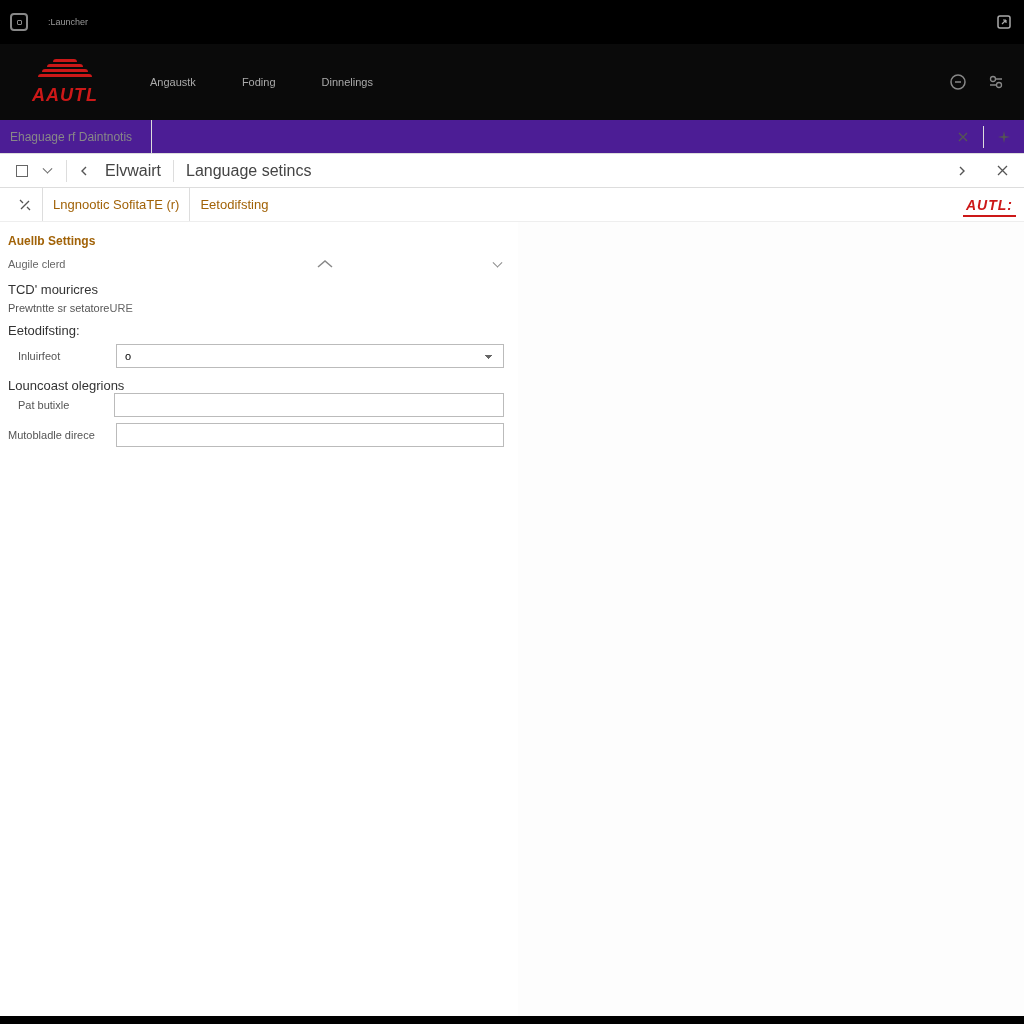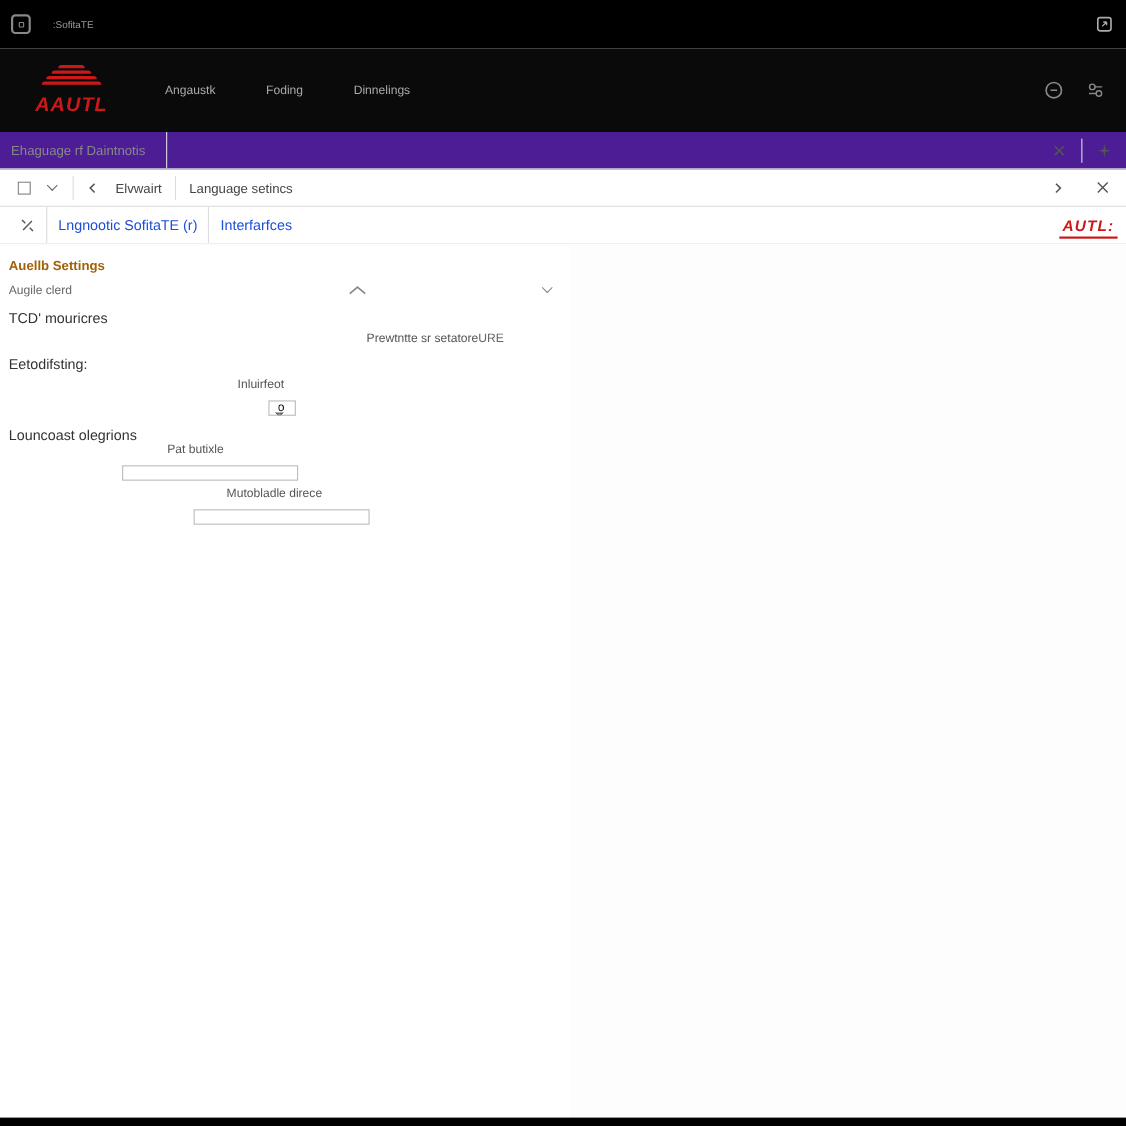--- a/index.html
+++ b/index.html
@@ -30,43 +30,43 @@
     .header-icon { width: 20px; height: 20px; color: #888; display: flex; align-items: center; justify-content: center; cursor: pointer; }
     
     .searchbar { height: 34px; display: flex; align-items: center; border-bottom: 1px solid #ddd; background: #4c1d95; }
     .searchbar-crumb { width: 152px; padding: 0 10px; color: #888; font-size: 12px; border-right: 1px solid #ddd; height: 100%; display: flex; align-items: center; }
     .searchbar-input { flex: 1; border: none; outline: none; padding: 0 12px; font-size: 12px; background: transparent; }
     .searchbar-actions { display: flex; gap: 6px; padding: 0 10px; align-items: center; }
     .searchbar-actions .sep { width: 1px; height: 22px; background: #ddd; margin: 0 4px; }
     .sa-btn { width: 20px; height: 20px; color: #555; display: flex; align-items: center; justify-content: center; cursor: pointer; }
     
     .toolbar { height: 34px; display: flex; align-items: center; border-bottom: 1px solid #ddd; padding: 0 8px; }
-    .tb-item { display: flex; align-items: center; gap: 6px; padding: 0 8px; height: 100%; cursor: pointer; color: #444; font-size: 12px; }
+    .tb-item { display: flex; align-items: center; gap: 6px; padding: 0 8px; height: 100%; cursor: pointer; color: #444; font-size: 16px; }
     .tb-sep { width: 1px; height: 22px; background: #ddd; margin: 0 4px; }
     .toolbar-right { margin-left: auto; display: flex; align-items: center; gap: 14px; }
     
     .tabs { height: 34px; display: flex; align-items: center; padding: 0 8px; border-bottom: 1px solid #eee; }
-    .tab { display: flex; align-items: center; gap: 6px; padding: 0 10px; height: 100%; cursor: pointer; font-size: 13px; color: #1d4ed8; }
+    .tab { display: flex; align-items: center; gap: 6px; padding: 0 10px; height: 100%; cursor: pointer; font-size: 13px; color: #a16207; }
     .tab.sep { border-right: 1px solid #ddd; }
     .tabs-right { margin-left: auto; }
     .brand-small { color: #cc1818; font-weight: 800; font-style: italic; font-size: 14px; letter-spacing: 1px; border-bottom: 2px solid #cc1818; padding: 2px 3px; }
     
     .content { display: flex; height: calc(1024px - 44px - 76px - 34px - 34px - 34px - 8px); }
     .panel-left { width: 518px; padding: 8px 14px 14px 8px; }
     .panel-right { flex: 1; background: #fdfdfd; }
     
     .section-title { font-size: 12px; color: #a16207; font-weight: 700; margin: 4px 0 6px 0; }
     .sub-row { display: flex; align-items: flex-end; justify-content: space-between; font-size: 11px; color: #555; padding: 4px 0; }
     .sub-label { font-size: 11px; color: #666; }
     .chev svg { width: 18px; height: 12px; stroke: #888; stroke-width: 1.5; fill: none; }
     .sect-head { font-size: 13px; color: #333; margin: 8px 0 2px 0; }
-    .kv-row { display: flex; align-items: center; justify-content: flex-end; padding: 3px 0; font-size: 11px; color: #555; }
+    .kv-row { display: flex; align-items: center; justify-content: flex-start; padding: 3px 0; font-size: 11px; color: #555; }
     .kv-val { color: #666; font-size: 11px; padding-right: 46px; }
     
-    .field-row { display: flex; align-items: center; gap: 8px; margin: 6px 0; flex-direction: column; }
+    .field-row { display: flex; align-items: center; gap: 8px; margin: 6px 0; }
     .field-label { width: 100px; font-size: 11px; color: #555; flex-shrink: 0; padding-left: 10px; }
     .field-input, .field-select { flex: 1; height: 24px; border: 1px solid #bbb; font-size: 11px; padding: 0 8px; background: #fff; }
     .field-select { appearance: none; background-image: linear-gradient(45deg, transparent 50%, #666 50%), linear-gradient(135deg, #666 50%, transparent 50%); background-position: calc(100% - 14px) 10px, calc(100% - 10px) 10px; background-size: 4px 4px; background-repeat: no-repeat; }
     .sect-stack .sect-head { margin-top: 10px; }
     
     .footer { height: 8px; background: #000; position: fixed; bottom: 0; width: 1024px; }
     
     svg { display: block; }
     .chevron-down { width: 10px; height: 6px; display: inline-block; }
     .chevron-down::before { content: ''; display: block; width: 6px; height: 6px; border-right: 1.5px solid currentColor; border-bottom: 1.5px solid currentColor; transform: rotate(45deg) translate(-2px,-2px); }
@@ -75,21 +75,21 @@
 <body>
 
 <div class="titlebar">
   <div class="titlebar-left">
     <div style="position:relative">
       <div class="titlebar-icon">
         <div style="width:5px;height:5px;border:1.5px solid #888;border-radius:1px"></div>
       </div>
 
     </div>
-    <span class="titlebar-label">:SofitaTE</span>
+    <span class="titlebar-label">:Launcher</span>
   </div>
   <div class="titlebar-right">
     <div class="titlebar-btn">
       <svg width="16" height="16" viewBox="0 0 16 16">
           <rect x="2" y="2" width="12" height="12" rx="2" fill="none" stroke="#aaa" stroke-width="1.5"></rect>
           <path d="M6 10 L10 6 M10 6 H7 M10 6 V9" stroke="#aaa" stroke-width="1.2" fill="none"></path>
         </svg>
     </div>
   </div>
 </div>
@@ -186,21 +186,21 @@
 <div class="tabs">
   <div class="tab sep">
     <svg width="14" height="14" viewBox="0 0 14 14">
         <path d="M3 11 L7 7 M11 3 L7 7 M2 2 L5 5 M12 12 L9 9" stroke="#555" stroke-width="1.3"></path>
       </svg>
   </div>
   <div class="tab sep">
     <span>Lngnootic SofitaTE (r)</span>
   </div>
   <div class="tab">
-    <span>Interfarfces</span>
+    <span>Eetodifsting</span>
   </div>
   <div class="tabs-right">
     <span class="brand-small">AUTL:</span>
   </div>
 </div>
 
 <div class="content">
   <div class="panel-left">
 
     <div class="section-title">Auellb Settings</div>

